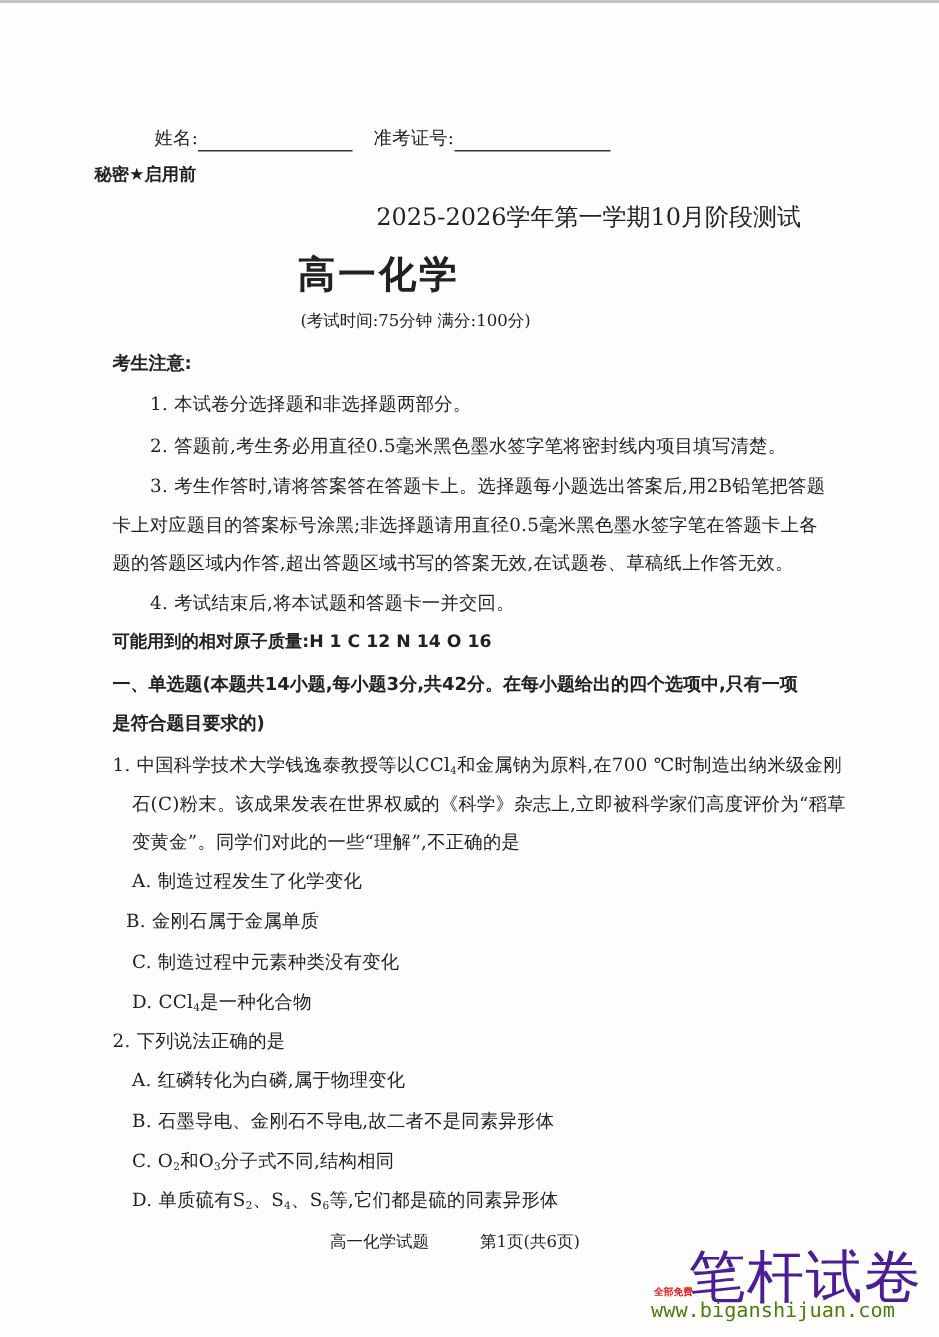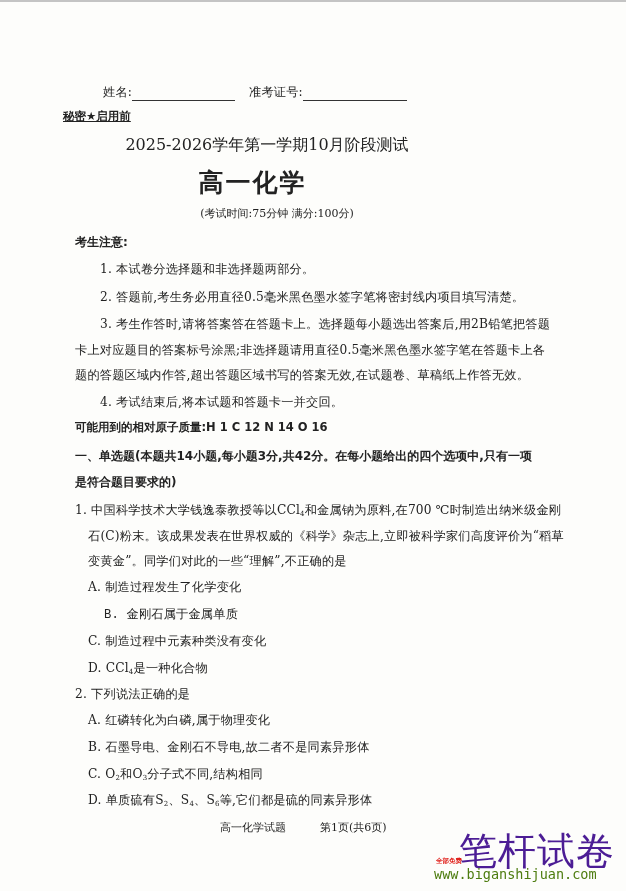--- a/index.html
+++ b/index.html
@@ -25,23 +25,23 @@
 <body>
 
 <div class="topbar"></div>
 
 <div class="abs serif body-text" style="left:103px; top:84px;">
   <span>姓名:</span><span class="field-line" style="width:103px;"></span>
 </div>
 <div class="abs serif body-text" style="left:249px; top:84px;">
   <span>准考证号:</span><span class="field-line" style="width:104px;"></span>
 </div>
-<div class="abs sans bold" style="left:63px; top:109px; font-size:11.5px;text-decoration:underline;">秘密★启用前</div>
+<div class="abs sans bold" style="left:63px; top:109px; font-size:11.5px;">秘密★启用前</div>
 
-<div class="abs serif" style="left:0; width:534px; text-align:center; top:135px; font-size:16px;">2025-2026学年第一学期10月阶段测试</div>
+<div class="abs serif" style="left:0; width:534px; text-align:right; top:135px; font-size:16px;">2025-2026学年第一学期10月阶段测试</div>
 <div class="abs sans bold" style="left:0; width:505px; text-align:center; top:166px; font-size:25px; letter-spacing:2px;">高一化学</div>
 <div class="abs serif" style="left:0; width:554px; text-align:center; top:206px; font-size:11px;">(考试时间:75分钟   满分:100分)</div>
 
 <div class="abs sans bold" style="left:75px; top:234px; font-size:12px;">考生注意:</div>
 <div class="abs serif body-text" style="left:100px; top:261px;">1. 本试卷分选择题和非选择题两部分。</div>
 <div class="abs serif body-text" style="left:100px; top:289px;">2. 答题前,考生务必用直径0.5毫米黑色墨水签字笔将密封线内项目填写清楚。</div>
 <div class="abs serif body-text" style="left:100px; top:316px;text-align:right;">3. 考生作答时,请将答案答在答题卡上。选择题每小题选出答案后,用2B铅笔把答题</div>
 <div class="abs serif body-text" style="left:75px; top:342px;">卡上对应题目的答案标号涂黑;非选择题请用直径0.5毫米黑色墨水签字笔在答题卡上各</div>
 <div class="abs serif body-text" style="left:75px; top:367px;">题的答题区域内作答,超出答题区域书写的答案无效,在试题卷、草稿纸上作答无效。</div>
 <div class="abs serif body-text" style="left:100px; top:394px;">4. 考试结束后,将本试题和答题卡一并交回。</div>
@@ -50,21 +50,21 @@
 
 <div class="abs sans bold" style="left:75px; top:448px; font-size:12px;">一、单选题(本题共14小题,每小题3分,共42分。在每小题给出的四个选项中,只有一项</div>
 <div class="abs sans bold" style="left:75px; top:474px; font-size:12px;">是符合题目要求的)</div>
 
 <div class="abs serif body-text" style="left:75px; top:502px;">
   <span>1. 中国科学技术大学钱逸泰教授等以CCl</span><sub>4</sub><span>和金属钠为原料,在700 ℃时制造出纳米级金刚</span>
 </div>
 <div class="abs serif body-text" style="left:88px; top:528px;">石(C)粉末。该成果发表在世界权威的《科学》杂志上,立即被科学家们高度评价为“稻草</div>
 <div class="abs serif body-text" style="left:88px; top:553px;">变黄金”。同学们对此的一些“理解”,不正确的是</div>
 <div class="abs serif body-text" style="left:88px; top:579px;">A. 制造过程发生了化学变化</div>
-<div class="abs serif body-text" style="left:104px; top:606px;font-family:Liberation Mono, monospace;">B. 金刚石属于金属单质</div>
+<div class="abs serif body-text" style="left:84px; top:606px;">B. 金刚石属于金属单质</div>
 <div class="abs serif body-text" style="left:88px; top:633px;">C. 制造过程中元素种类没有变化</div>
 <div class="abs serif body-text" style="left:88px; top:660px;">
   <span>D. CCl</span><sub>4</sub><span>是一种化合物</span>
 </div>
 
 <div class="abs serif body-text" style="left:75px; top:686px;">2. 下列说法正确的是</div>
 <div class="abs serif body-text" style="left:88px; top:712px;">A. 红磷转化为白磷,属于物理变化</div>
 <div class="abs serif body-text" style="left:88px; top:739px;">B. 石墨导电、金刚石不导电,故二者不是同素异形体</div>
 <div class="abs serif body-text" style="left:88px; top:766px;">
   <span>C. O</span><sub>2</sub><span>和O</span><sub>3</sub><span>分子式不同,结构相同</span>

